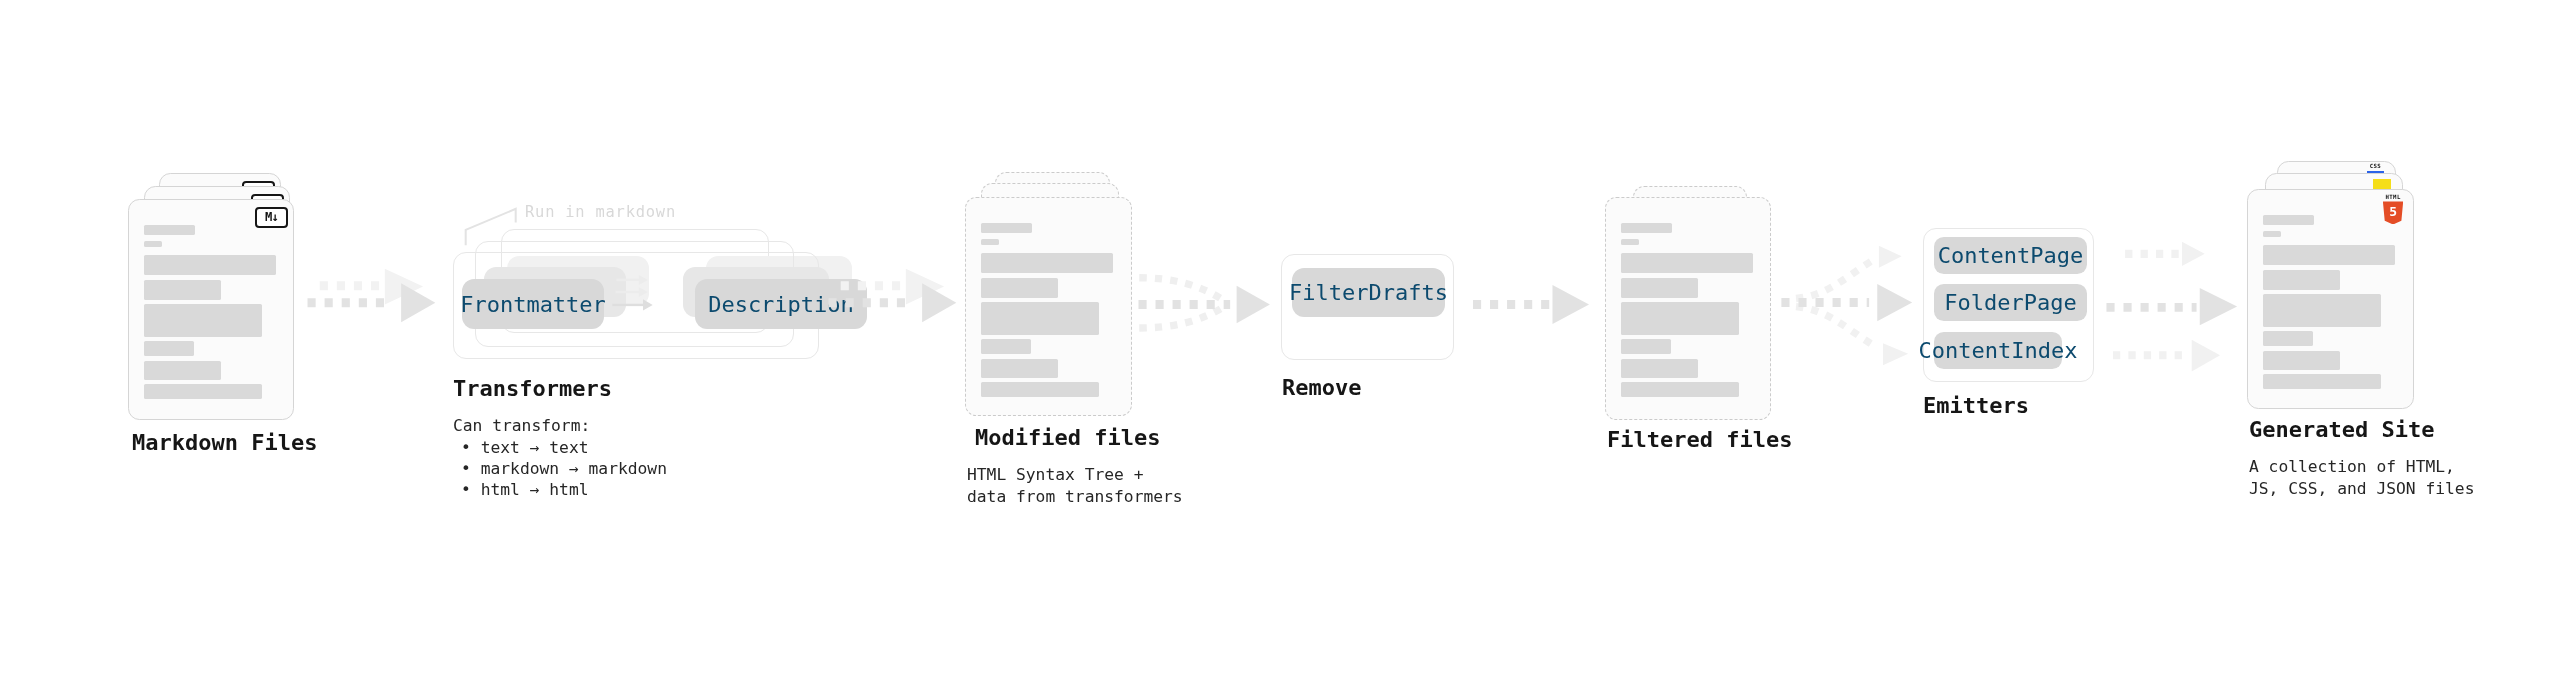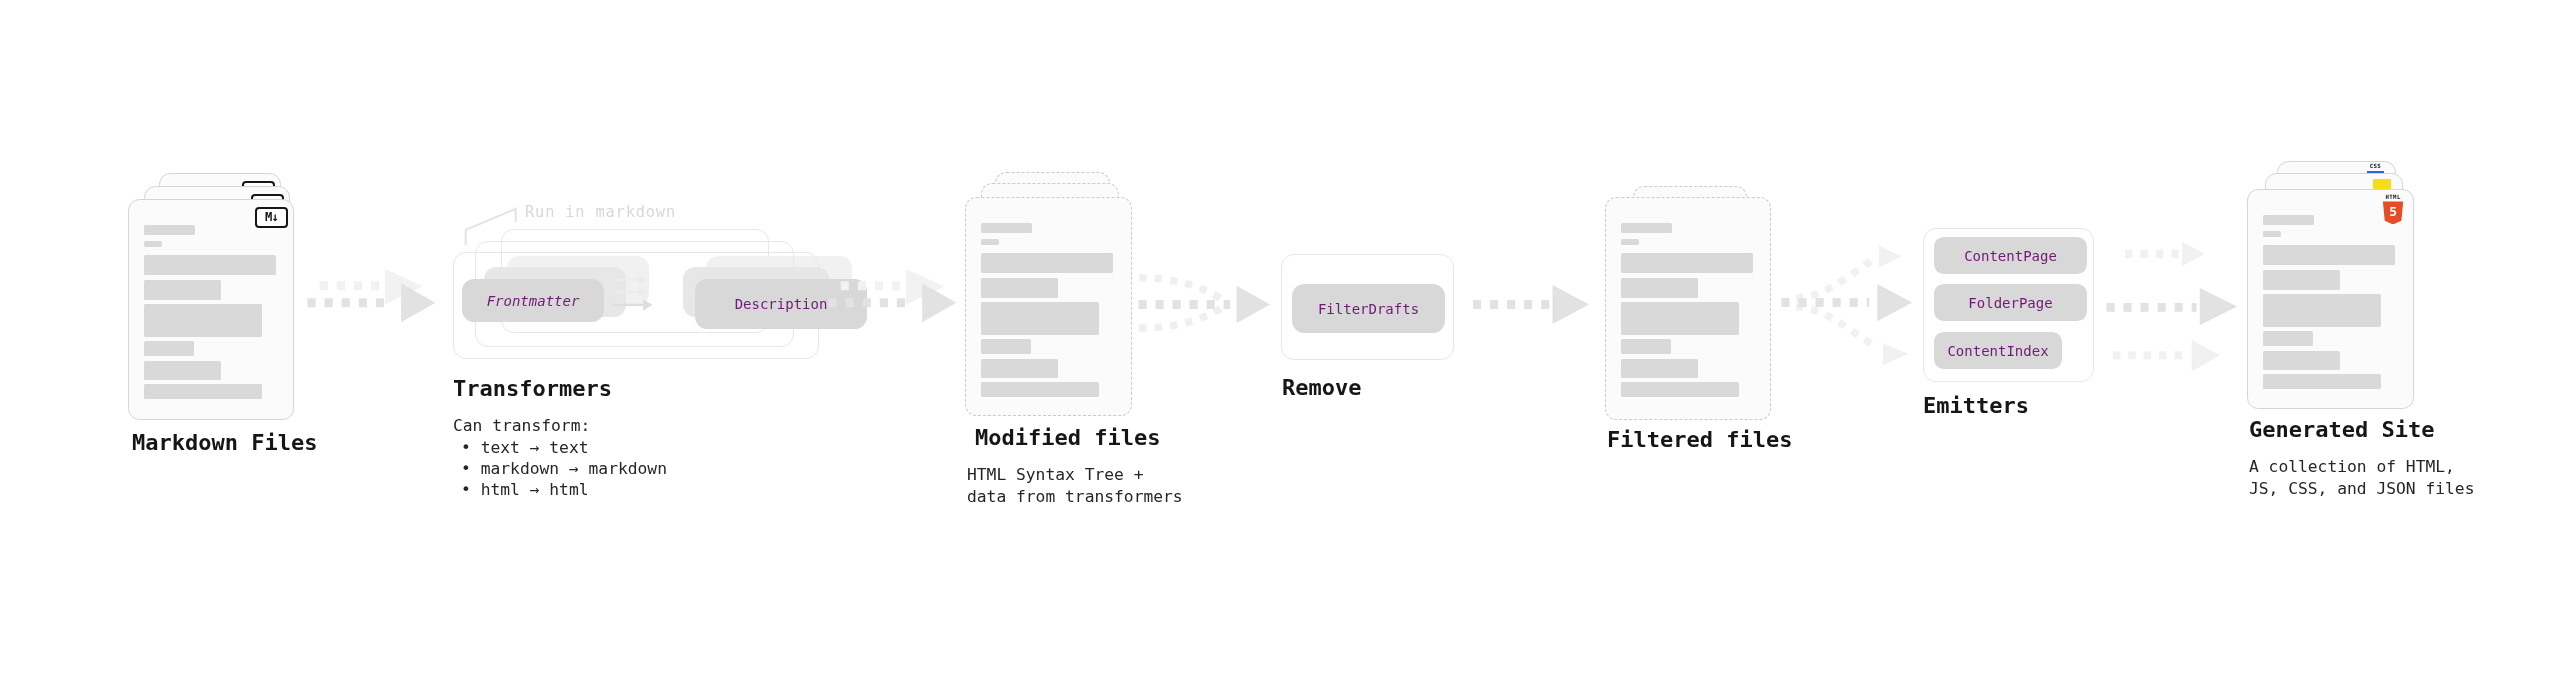--- a/index.html
+++ b/index.html
@@ -15,21 +15,21 @@
   
   .md-icon{position:absolute;top:6.5px;right:4.9px;width:33px;height:21px;border:2.4px solid #161616;
     border-radius:4.1px;background:#ffffff;color:#161616;font-weight:bold;font-size:12.2px;
     line-height:16.3px;text-align:center;letter-spacing:-0.8px;}
 
   
   .obox{position:absolute;border:1.6px solid #e7e7e7;border-radius:13px;background:transparent;}
   .obox.filled{background:#ffffff;}
 
   
-  .pill{position:absolute;background:#d8d8d8;border-radius:12.2px;color:#701a75;font-size:14px;
+  .pill{position:absolute;background:#d8d8d8;border-radius:12.2px;color:#0c4a6e;font-size:22px;
     display:flex;align-items:center;justify-content:center;white-space:nowrap;}
   .pill.ghost1{background:#e7e7e7;}
   .pill.ghost2{background:#f1f1f1;}
   .pill.small{border-radius:9.8px;}
 
   .title{position:absolute;font-size:22px;font-weight:600;color:#161616;line-height:1.15;white-space:nowrap;}
   .body-text{position:absolute;font-size:16.3px;line-height:22px;color:#262626;white-space:pre-line;}
   .bullets{position:absolute;font-size:16.3px;line-height:21px;color:#262626;}
   .bullet-line{padding-left:8.1px;}
   .bullet-line:before{content:"• ";}
@@ -81,21 +81,21 @@
     <polygon points="123,26 123,74 165,50" fill="#e2e2e2"></polygon>
   </svg>
 
   <div class="obox" style="left:501px;top:229px;width:268px;height:104px;"></div>
   <div class="pill ghost2" style="left:507px;top:256px;width:142px;height:50px;"></div>
   <div class="pill ghost2" style="left:706px;top:256px;width:146px;height:50px;"></div>
   <div class="obox" style="left:475px;top:241px;width:319px;height:106px;"></div>
   <div class="pill ghost1" style="left:484px;top:267px;width:142px;height:50px;"></div>
   <div class="pill ghost1" style="left:683px;top:267px;width:146px;height:50px;"></div>
   <div class="obox" style="left:453px;top:252px;width:366px;height:107px;"></div>
-  <div class="pill" style="left:462px;top:279px;width:142px;height:43px;font-style:italic;">Frontmatter</div>
+  <div class="pill" style="left:462px;top:279px;width:142px;height:50px;">Frontmatter</div>
   <div class="pill" style="left:695px;top:279px;width:172px;height:50px;">Description</div>
 
   <svg style="left:608px;top:271px;" width="49" height="42" viewBox="0 0 60 52">
     <line x1="10" y1="11" x2="38" y2="11" stroke="#ececec" stroke-width="3"></line>
     <polygon points="38,5 49,11 38,17" fill="#ececec"></polygon>
     <line x1="9" y1="26" x2="38" y2="26" stroke="#ececec" stroke-width="3"></line>
     <polygon points="38,20 49,26 38,32" fill="#ececec"></polygon>
     <line x1="5" y1="42" x2="43" y2="42" stroke="#dedede" stroke-width="3"></line>
     <polygon points="43,35 55,42 43,49" fill="#dedede"></polygon>
   </svg>
@@ -139,21 +139,21 @@
 data from transformers</div>
 
   <svg style="left:1136px;top:268px;" width="138" height="73" viewBox="0 0 170 90">
     <path d="M4,12 Q66,12 108,40" fill="none" stroke="#efefef" stroke-width="9" stroke-dasharray="9 10"></path>
     <path d="M4,74 Q66,74 108,48" fill="none" stroke="#efefef" stroke-width="9" stroke-dasharray="9 10"></path>
     <line x1="3" y1="45" x2="116" y2="45" stroke="#e2e2e2" stroke-width="11" stroke-dasharray="10 11"></line>
     <polygon points="124,22 124,68 165,45" fill="#e2e2e2"></polygon>
   </svg>
 
   <div class="obox filled" style="left:1281px;top:254px;width:173px;height:106px;"></div>
-  <div class="pill" style="left:1292px;top:284px;width:153px;height:49px;">FilterDrafts</div>
+  <div class="pill" style="left:1292px;top:268px;width:153px;height:49px;">FilterDrafts</div>
   <div class="title" style="left:1282px;top:375px;">Remove</div>
 
   <svg style="left:1468px;top:268px;" width="126" height="73" viewBox="0 0 155 90">
     <line x1="6" y1="45" x2="101" y2="45" stroke="#e2e2e2" stroke-width="11" stroke-dasharray="10 11"></line>
     <polygon points="104,21 104,69 149,45" fill="#e2e2e2"></polygon>
   </svg>
 
   <div class="card dashed" style="left:1633px;top:186px;width:114px;height:211px;"></div>
   <div class="card dashed" style="left:1605px;top:197px;width:166px;height:223px;">
     <div style="position:absolute;inset:0;">

